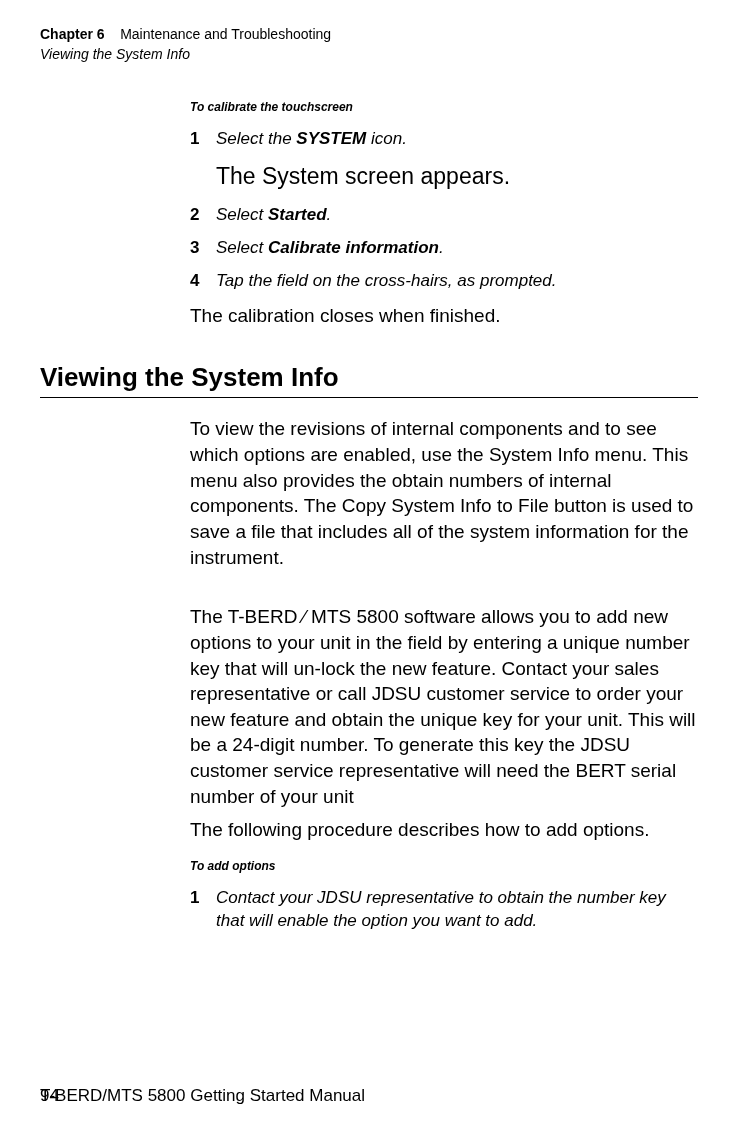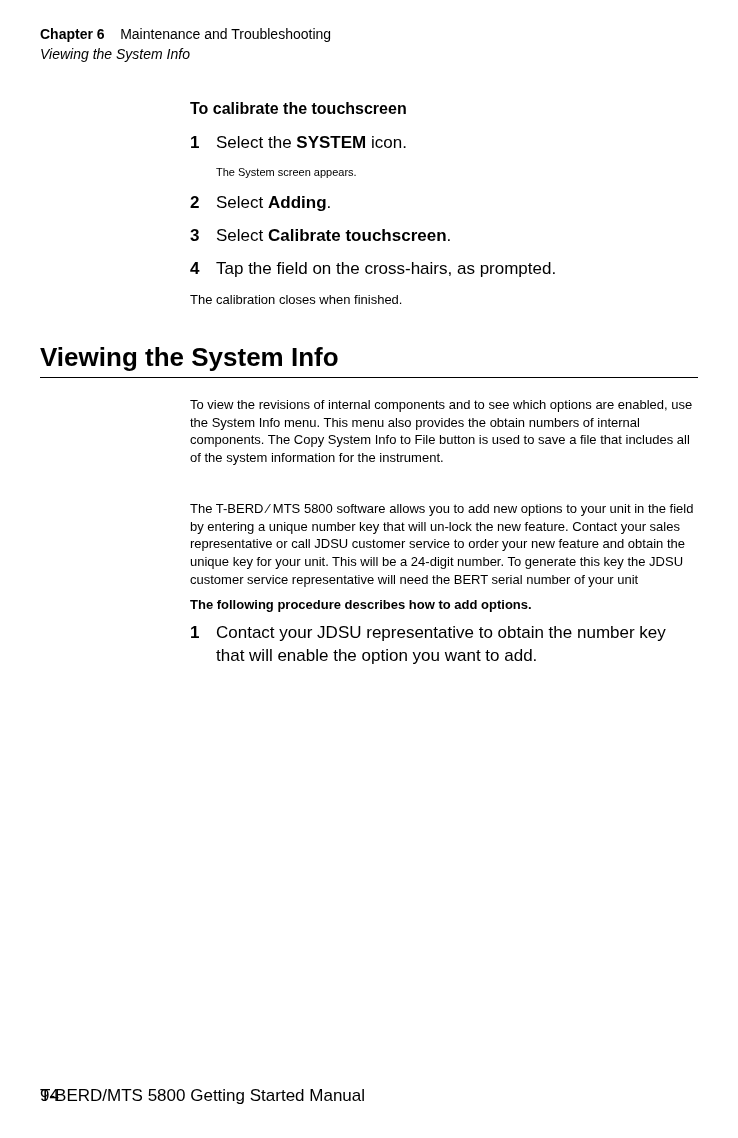--- a/index.html
+++ b/index.html
@@ -39,45 +39,47 @@
   .content {
     position: absolute;
     top: 100px;
     left: 40px;
     right: 40px;
   }
   .body-col {
     margin-left: 150px;
   }
   .para {
-    font-size: 13px;
+    font-size: 19px;
     line-height: 1.35;
     margin: 0 0 8px 0;
   }
   .proc-title {
     font-weight: bold;
-    font-size: 16px;
+    font-size: 12px;
     margin: 0 0 14px 0;
+    font-style: italic;
   }
   .step {
     display: flex;
     font-size: 17px;
     line-height: 1.35;
     margin-bottom: 10px;
   }
   .step-num {
     width: 26px;
     flex: 0 0 26px;
     font-weight: bold;
   }
   .step-body {
     flex: 1;
+    font-style: italic;
   }
   .step-sub {
-    font-size: 11px;
+    font-size: 23px;
     line-height: 1.35;
     margin: 2px 0 12px 26px;
   }
   .section-block {
     margin-top: 34px;
   }
   .section-heading {
     font-size: 26px;
     font-weight: bold;
     font-family: Arial, Helvetica, sans-serif;
@@ -126,28 +128,28 @@
         <div class="step-num">1</div>
         <div class="step-body">
           <span>Select the </span><b>SYSTEM</b><span> icon.</span>
         </div>
       </div>
       <div class="step-sub">The System screen appears.</div>
 
       <div class="step">
         <div class="step-num">2</div>
         <div class="step-body">
-          <span>Select </span><b>Adding</b><span>.</span>
+          <span>Select </span><b>Started</b><span>.</span>
         </div>
       </div>
 
       <div class="step">
         <div class="step-num">3</div>
         <div class="step-body">
-          <span>Select </span><b>Calibrate touchscreen</b><span>.</span>
+          <span>Select </span><b>Calibrate information</b><span>.</span>
         </div>
       </div>
 
       <div class="step">
         <div class="step-num">4</div>
         <div class="step-body">Tap the field on the cross-hairs, as prompted.</div>
       </div>
 
       <p class="para" style="margin-top:10px;">The calibration closes when finished.</p>
     </div>
@@ -155,22 +157,23 @@
     <div class="section-block">
       <h2 class="section-heading">Viewing the System Info</h2>
       <div class="body-col">
         <p class="para">To view the revisions of internal components and to see which options are enabled, use the System Info menu. This menu also provides the obtain numbers of internal components. The Copy System Info to File button is used to save a file that includes all of the system information for the instrument.</p>
       </div>
     </div>
 
     <div class="section-block">
       <div class="body-col">
         <p class="para">The T-BERD ⁄ MTS 5800 software allows you to add new options to your unit in the field by entering a unique number key that will un-lock the new feature. Contact your sales repre­sentative or call JDSU customer service to order your new feature and obtain the unique key for your unit. This will be a 24-digit number. To generate this key the JDSU customer service representative will need the BERT serial number of your unit</p>
-        <p class="para" style="margin-top:3px;font-weight:bold;">The following procedure describes how to add options.</p>
+        <p class="para" style="margin-top:3px;">The following procedure describes how to add options.</p>
 
+        <p class="proc-title" style="margin-top:16px;">To add options</p>
 
         <div class="step">
           <div class="step-num">1</div>
           <div class="step-body">Contact your JDSU representative to obtain the number key that will enable the option you want to add.</div>
         </div>
       </div>
     </div>
 
   </div>
 

